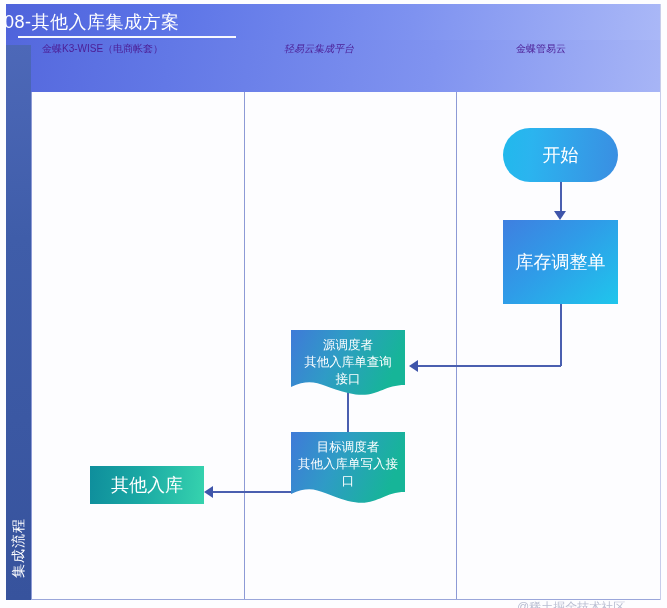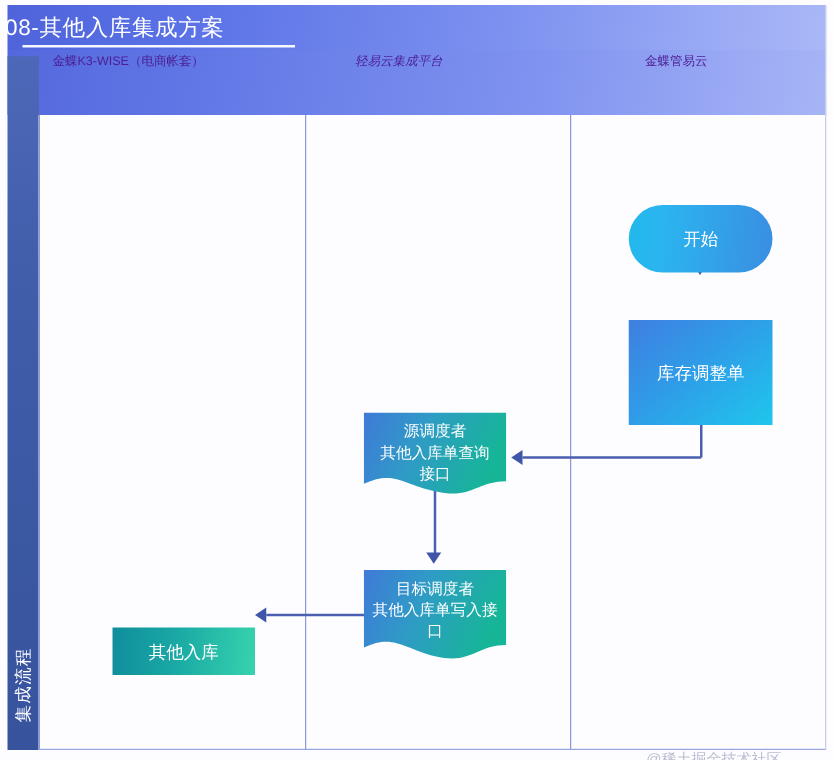--- a/index.html
+++ b/index.html
@@ -75,23 +75,22 @@
   .frame-right{
     position:absolute;left:660px;top:4px;width:1px;height:596px;
     background:#c7cdea;
   }
 
   
   .node{
     position:absolute;
     display:flex;align-items:center;justify-content:center;
     text-align:center;color:#ffffff;
-    font-size:14px;line-height:17px;
+    font-size:18px;line-height:17px;
     box-sizing:border-box;
-    margin-top:36px;
   }
   .node-start{
     left:503px;top:128px;width:115px;height:54px;
     border-radius:27px;
     background:linear-gradient(95deg,#21b9ec 0%,#2bb4ef 25%,#3a8ee2 100%);
   }
   .node-rect-blue{
     left:503px;top:220px;width:115px;height:84px;
     background:linear-gradient(140deg,#3f7fe0 0%,#2f9ce8 45%,#1fc6ec 100%);
   }
@@ -104,21 +103,21 @@
   .doc{
     position:absolute;width:114px;padding-left:39px;
   }
   .doc svg{position:absolute;left:0;top:0;}
   .doc .doc-label{
     position:absolute;left:0;top:0;width:114px;
     color:#fff;font-size:12.5px;line-height:17px;text-align:center;
     padding-top:7px;box-sizing:border-box;
   }
   .doc-src{left:291px;top:330px;height:68px;}
-  .doc-tgt{left:291px;top:456px;height:74px;}
+  .doc-tgt{left:291px;top:432px;height:74px;}
 
   
   .conn{position:absolute;background:#4a5fb0;}
   .v{width:1.6px;}
   .h{height:1.6px;}
   .arrow{position:absolute;width:0;height:0;}
   .arrow-down{
     border-left:6px solid transparent;border-right:6px solid transparent;
     border-top:9px solid #3f55aa;
   }

